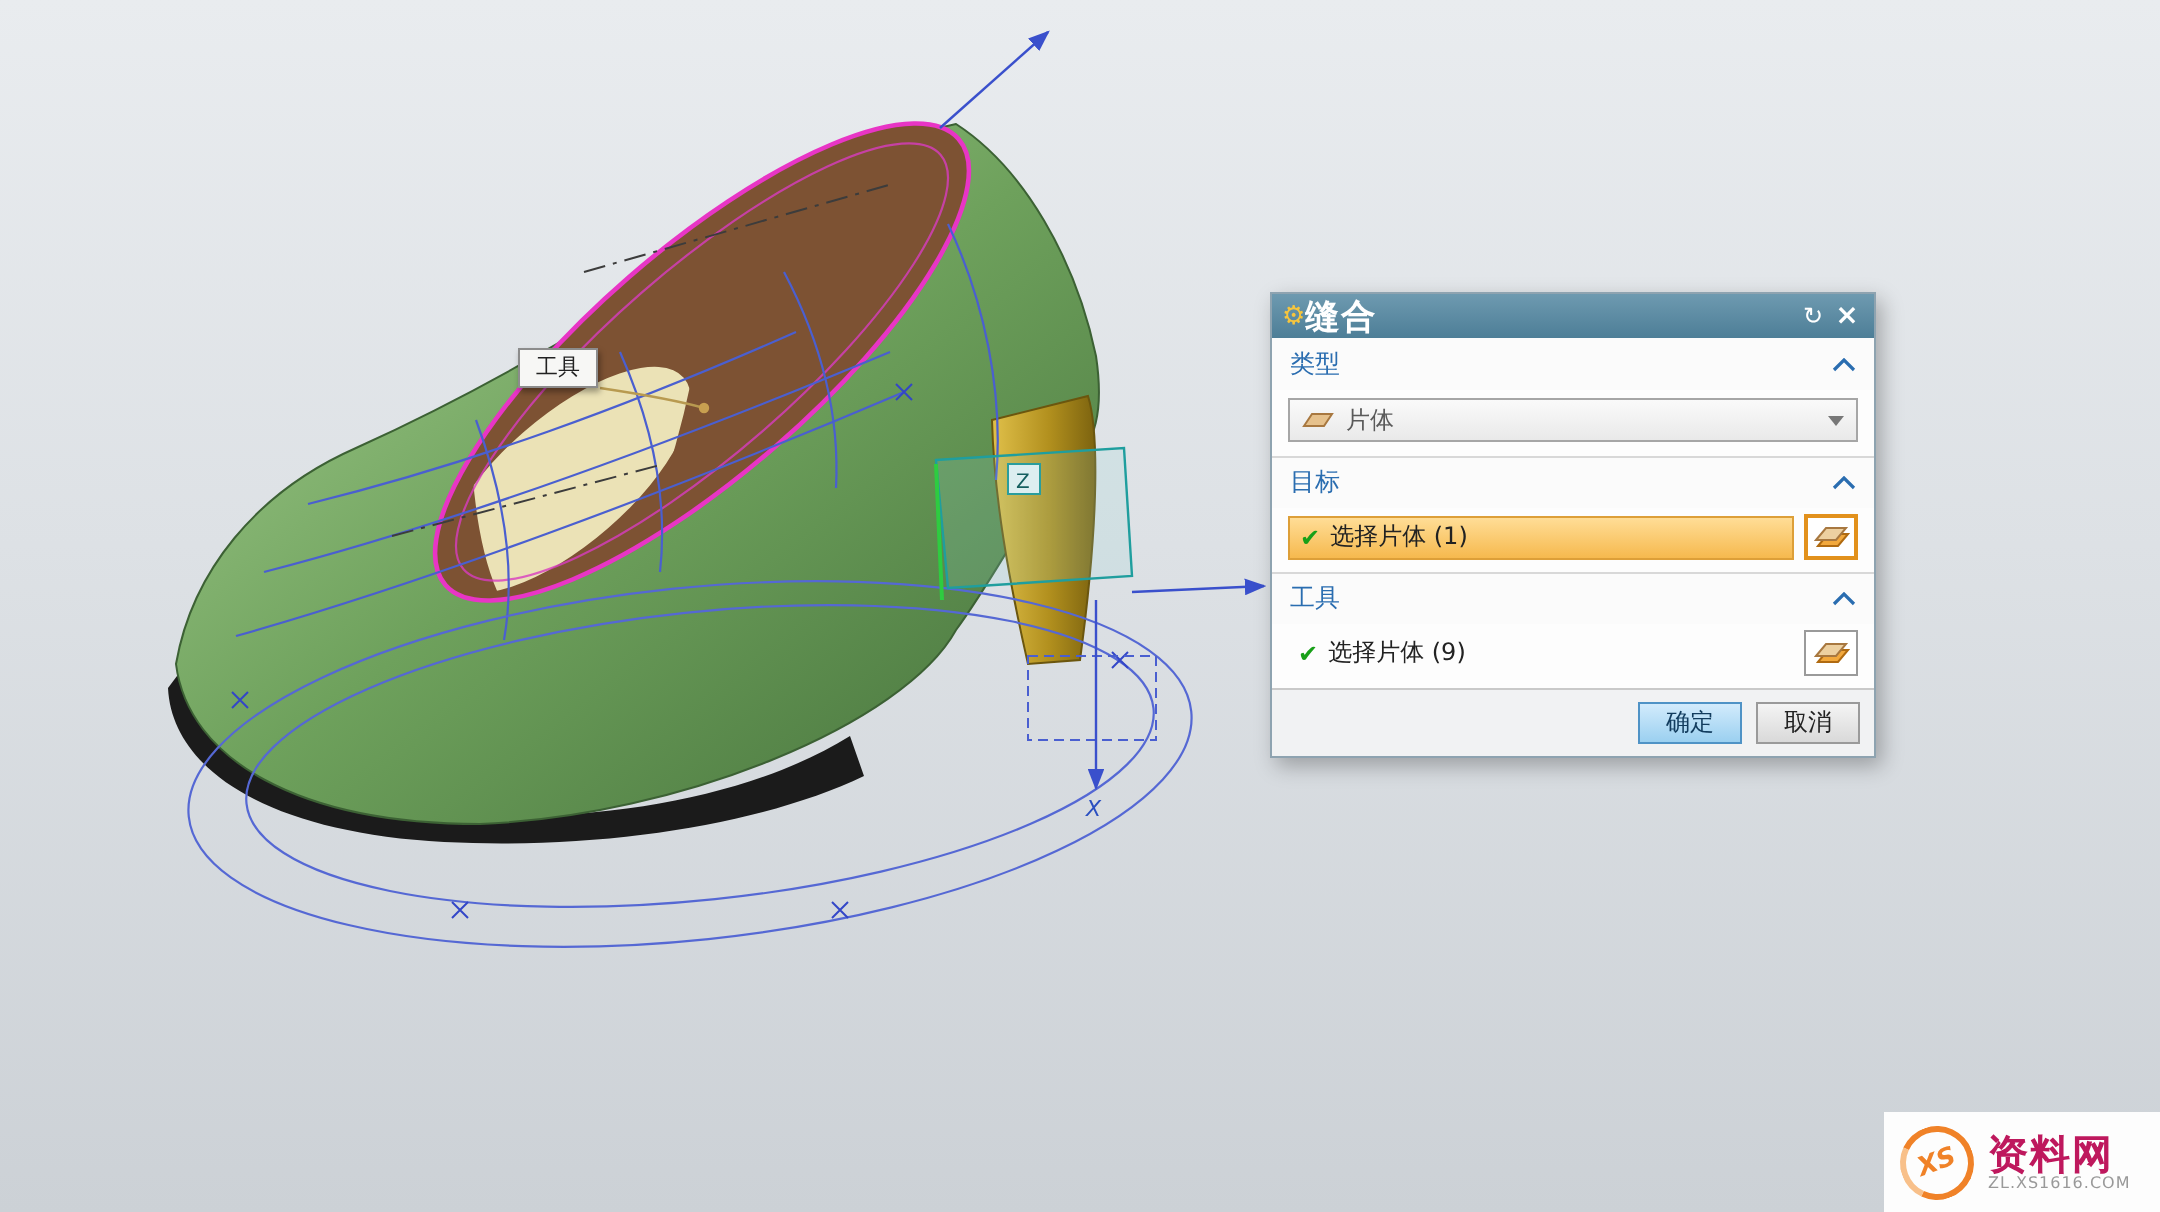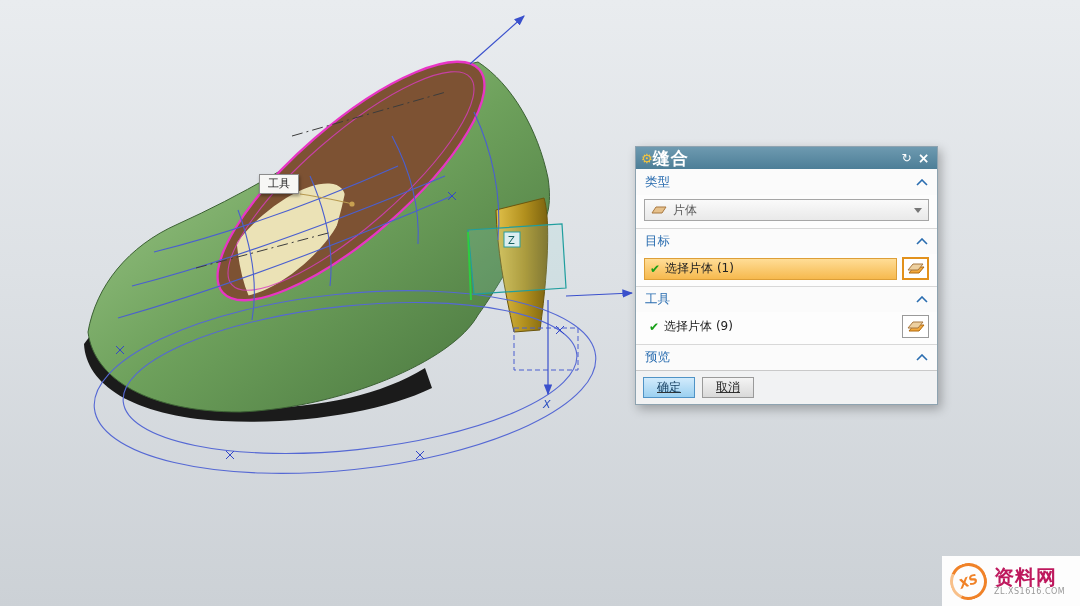--- a/index.html
+++ b/index.html
@@ -68,21 +68,21 @@
   .icon-btn {
     width:27px; height:23px; background:#fff; border:1px solid #9a9a9a;
     display:flex; align-items:center; justify-content:center; flex:none;
   }
   .icon-btn.active { border:2px solid #e2911c; }
 
   .preview-row { display:flex; align-items:center; justify-content:flex-end; gap:6px; padding:5px 8px 9px; }
 
   .dialog-footer {
     border-top:1px solid #c9c9c9; background:#f1f2f3;
-    display:flex; gap:7px; padding:6px 7px;text-decoration:underline;
+    display:flex; justify-content:flex-end; gap:7px; padding:6px 7px;
   }
   .btn {
     height:21px; padding:0 13px; font-size:12px; color:#222;
     border:1px solid #9a9a9a; background:linear-gradient(#f4f4f4,#d9d9d9);
     font-family:inherit;
   }
   .btn.primary { background:linear-gradient(#d2ebfc,#9bd0f0); border:1px solid #4f93c6; color:#123c5e; }
 
   
   .watermark {
@@ -257,26 +257,20 @@
       </div>
       <div class="icon-btn">
         <svg width="18" height="14">
           <polygon points="2,11 7,5 17,5 12,11" fill="#f2a83c" stroke="#b06a10" stroke-width="1"></polygon>
           <polygon points="1,8 6,2 16,2 11,8" fill="#edd0a0" stroke="#a87840" stroke-width="1"></polygon>
         </svg>
       </div>
     </div>
 
 
-    <div class="sec-header hdiv">
-      <span>预览</span>
-      <svg class="chev" width="12" height="7">
-        <polyline points="1,6 6,1 11,6" fill="none" stroke="#2a6db0" stroke-width="1.6"></polyline>
-      </svg>
-    </div>
 
     <div class="dialog-footer">
       <button class="btn primary">确定</button>
       <button class="btn">取消</button>
     </div>
   </div>
 
   <div class="watermark">
     <div class="wm-logo">
       <span>XS</span>

